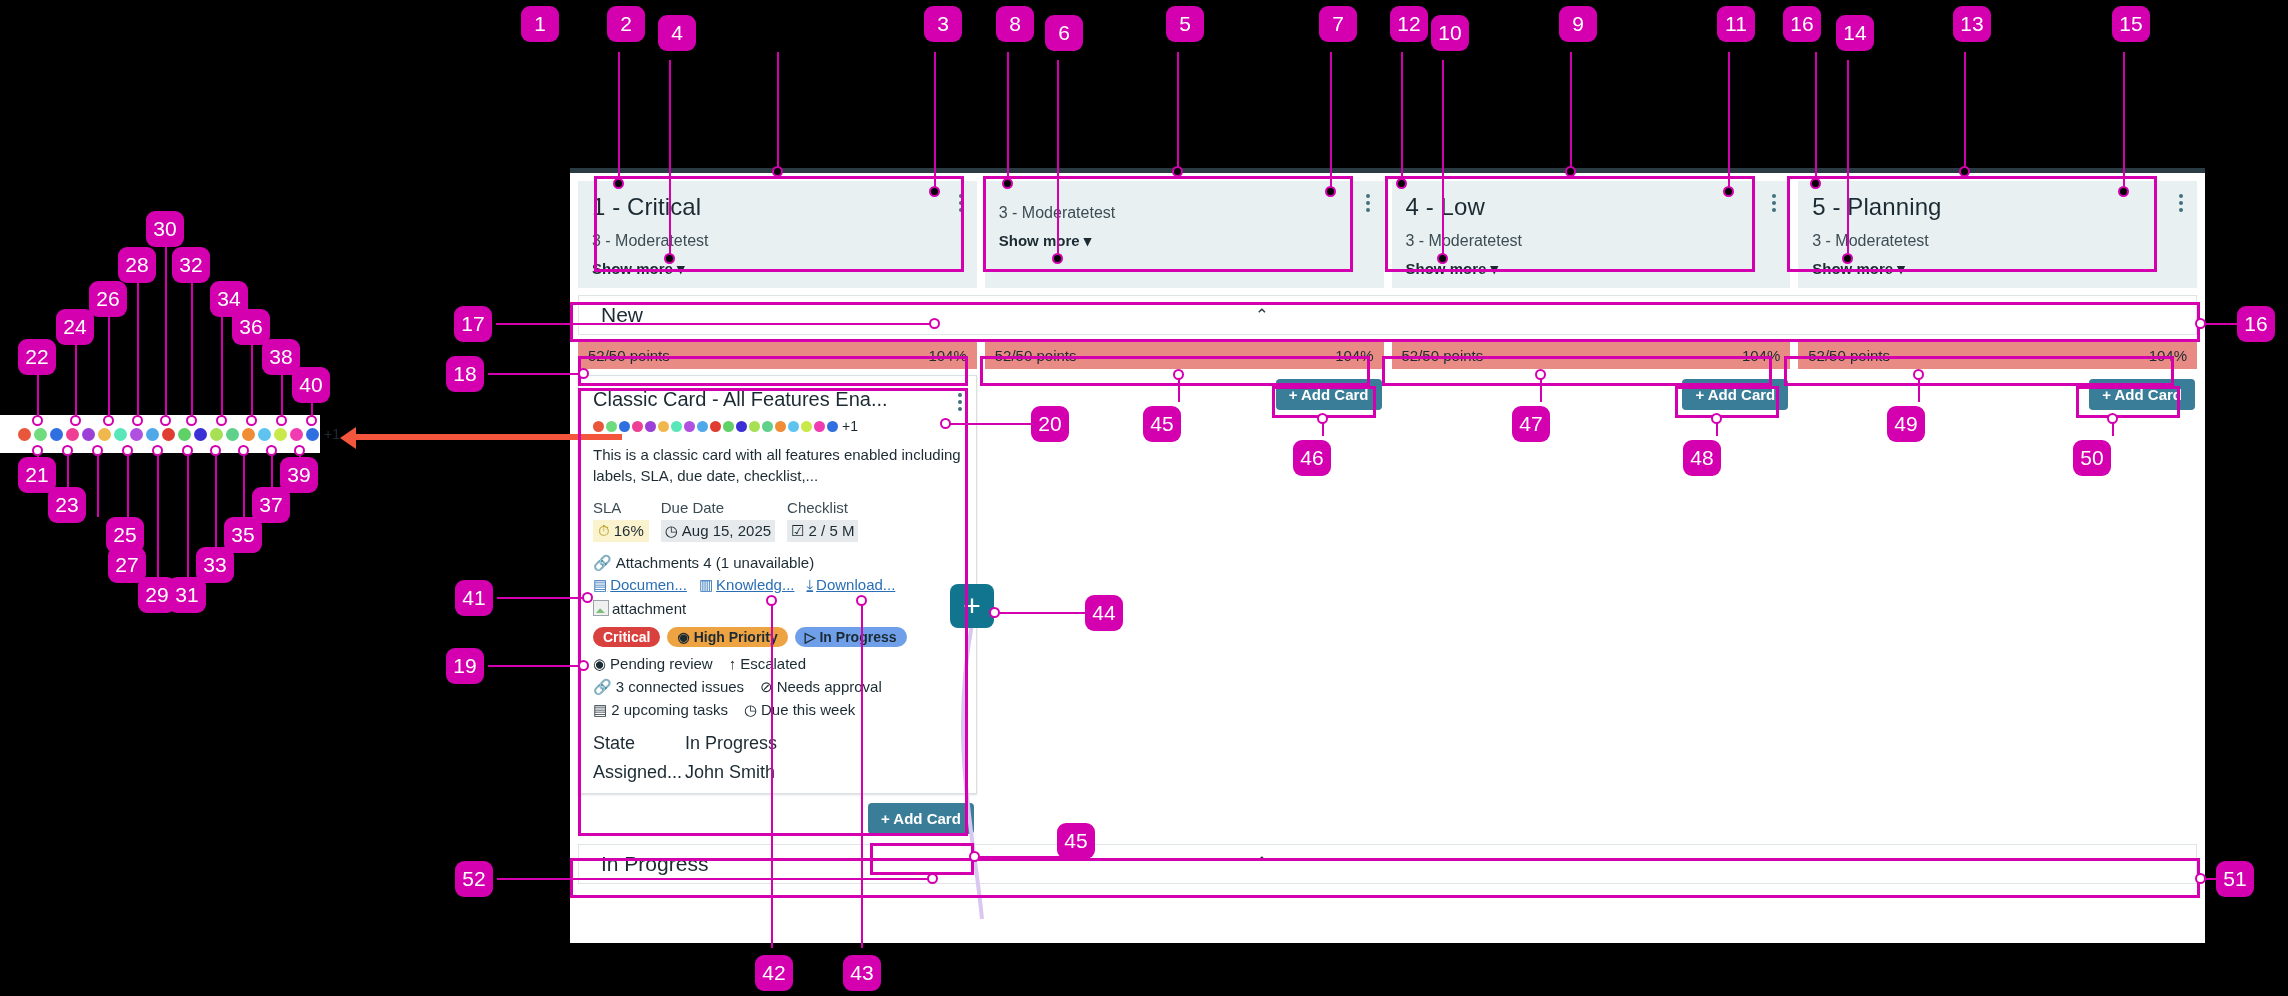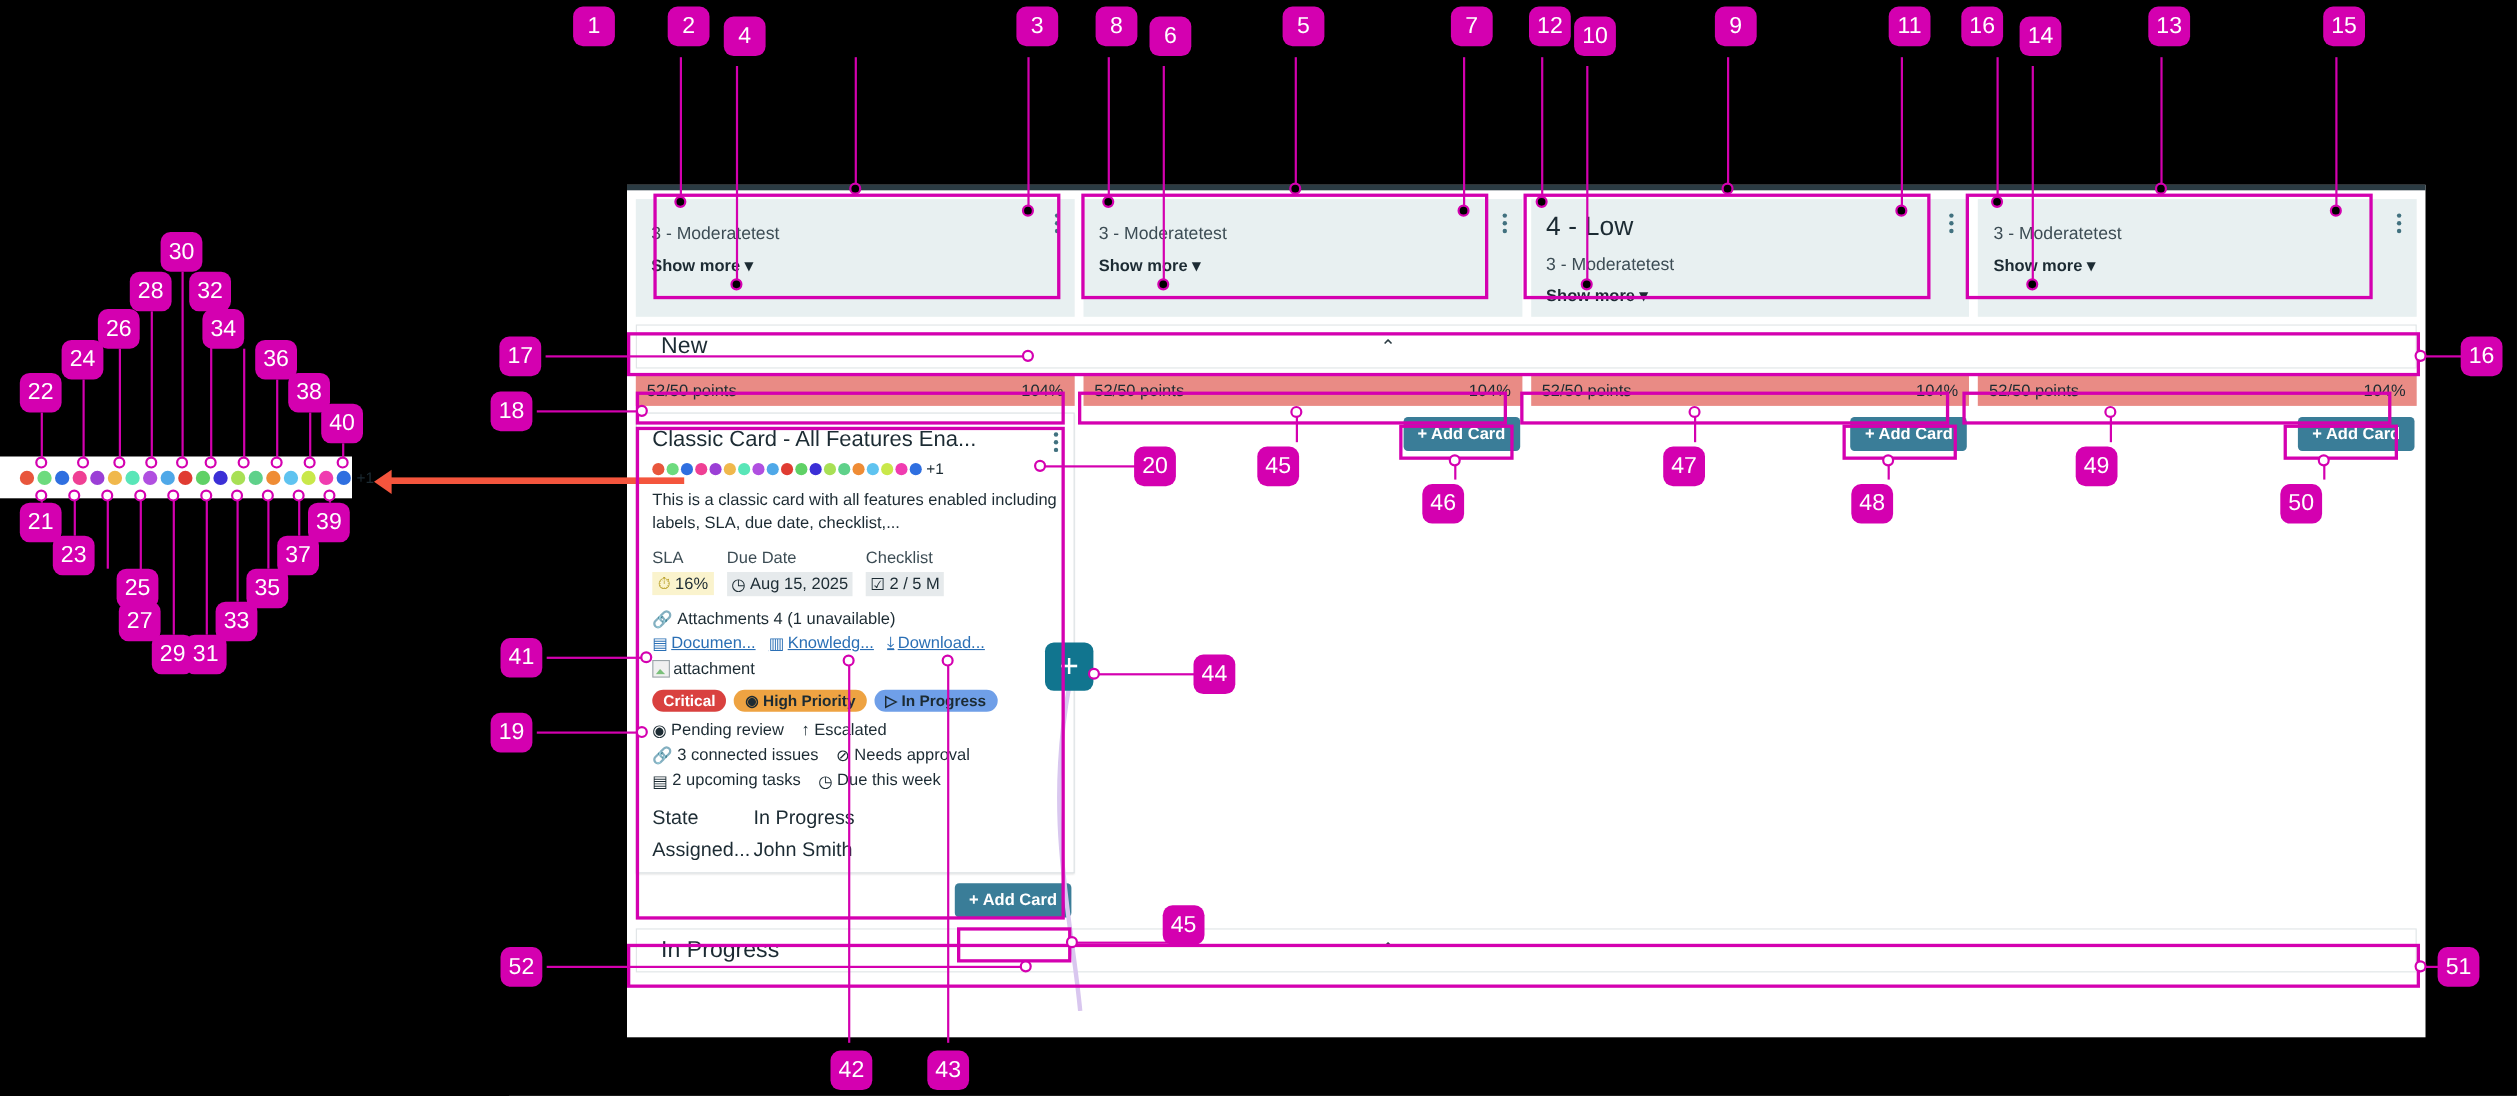--- a/index.html
+++ b/index.html
@@ -129,20 +129,21 @@
 </style>
 </head>
 <body>
 
 <div id="stage">
 
   <div id="board">
 
     <div class="col-headers">
       <div class="col-header">
+        <div class="col-title">1 - Critical</div>
         <div class="col-sub">3 - Moderatetest</div>
         <div class="col-showmore"><span>Show more</span> ▾</div>
         <div class="kebab">
             <i></i>
             <i></i>
             <i></i>
           </div>
       </div>
       <div class="col-header">
         <div class="col-sub">3 - Moderatetest</div>
@@ -157,20 +158,21 @@
         <div class="col-title">4 - Low</div>
         <div class="col-sub">3 - Moderatetest</div>
         <div class="col-showmore"><span>Show more</span> ▾</div>
         <div class="kebab">
             <i></i>
             <i></i>
             <i></i>
           </div>
       </div>
       <div class="col-header">
+        <div class="col-title">5 - Planning</div>
         <div class="col-sub">3 - Moderatetest</div>
         <div class="col-showmore"><span>Show more</span> ▾</div>
         <div class="kebab">
             <i></i>
             <i></i>
             <i></i>
           </div>
       </div>
     </div>
 
@@ -550,21 +552,21 @@
       <div class="ldr v" style="left: 108px; top: 317px; height: 103px;"></div>
       <div class="ann" style="left: 118px; top: 247px;">28</div>
       <div class="anchor w" style="left: 132px; top: 415px;"></div>
       <div class="ldr v" style="left: 137px; top: 283px; height: 137px;"></div>
       <div class="ann" style="left: 146px; top: 211px;">30</div>
       <div class="anchor w" style="left: 160px; top: 415px;"></div>
       <div class="ldr v" style="left: 165px; top: 247px; height: 173px;"></div>
       <div class="ann" style="left: 172px; top: 247px;">32</div>
       <div class="anchor w" style="left: 186px; top: 415px;"></div>
       <div class="ldr v" style="left: 191px; top: 283px; height: 137px;"></div>
-      <div class="ann" style="left: 184px; top: 281px;">34</div>
+      <div class="ann" style="left: 210px; top: 281px;">34</div>
       <div class="anchor w" style="left: 216px; top: 415px;"></div>
       <div class="ldr v" style="left: 221px; top: 317px; height: 103px;"></div>
       <div class="ann" style="left: 232px; top: 309px;">36</div>
       <div class="anchor w" style="left: 246px; top: 415px;"></div>
       <div class="ldr v" style="left: 251px; top: 345px; height: 75px;"></div>
       <div class="ann" style="left: 262px; top: 339px;">38</div>
       <div class="anchor w" style="left: 276px; top: 415px;"></div>
       <div class="ldr v" style="left: 281px; top: 375px; height: 45px;"></div>
       <div class="ann" style="left: 292px; top: 367px;">40</div>
       <div class="anchor w" style="left: 306px; top: 415px;"></div>

